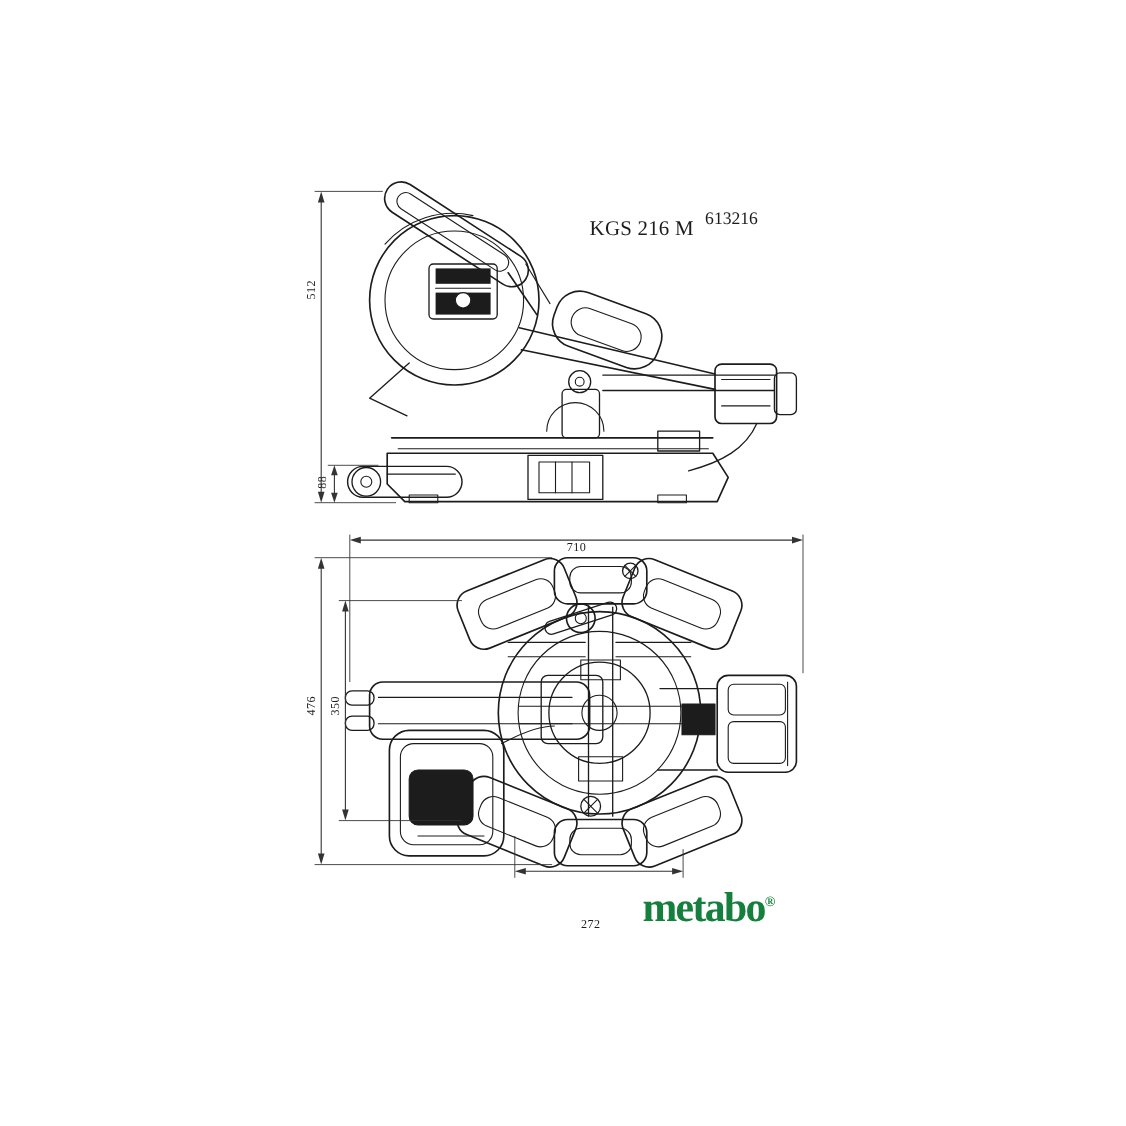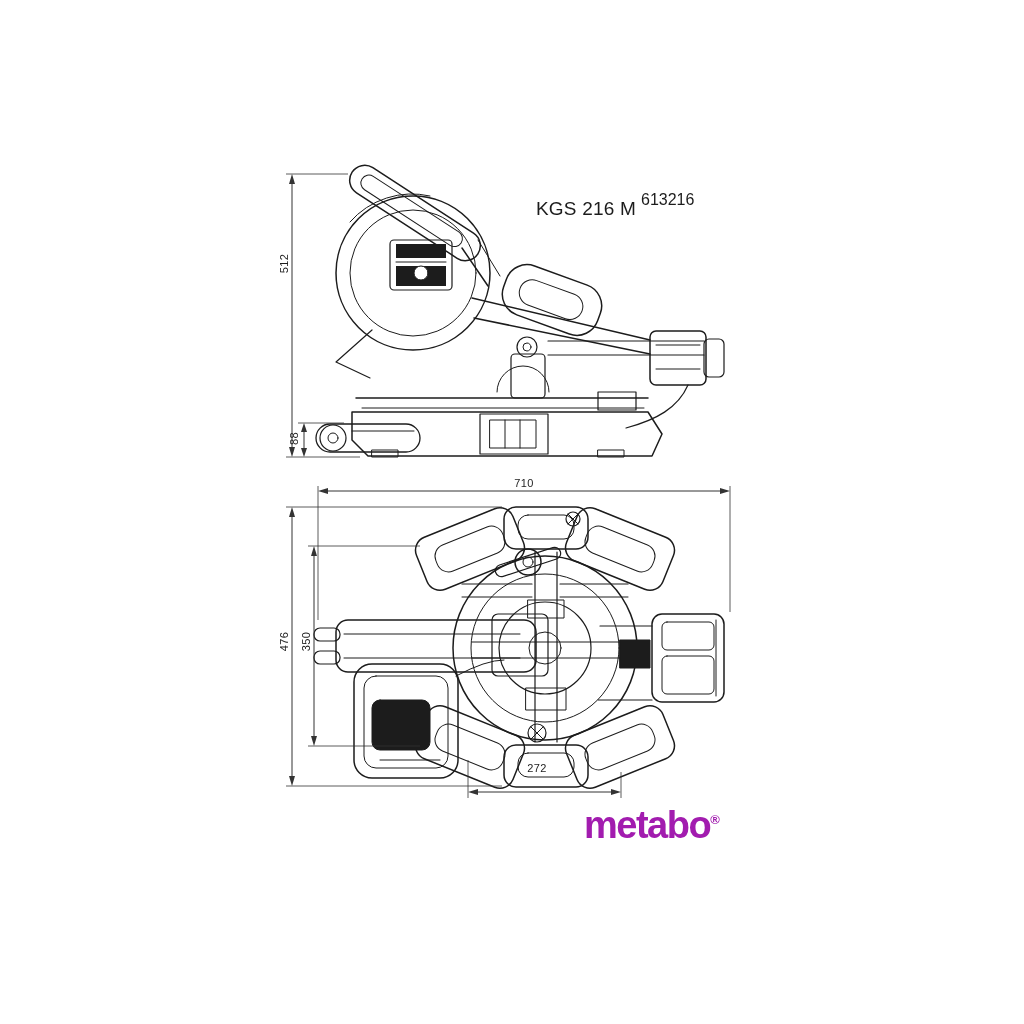--- a/index.html
+++ b/index.html
@@ -1,24 +1,24 @@
 <!DOCTYPE html>
 <html><head>
 <meta charset="utf-8">
 <style>
   * { margin:0; padding:0; box-sizing:border-box; }
   html,body { width:1024px; height:1024px; background:#ffffff; font-family:"Liberation Sans", sans-serif; }
-  .page { position:relative; width:1024px; height:1024px; background:#fff; overflow:hidden; }
+  .page { position:relative; width:1024px; height:1024px; background:#fff; overflow:hidden;font-family:Liberation Serif, serif; }
   .stage { position:absolute; left:0; top:0; width:1024px; height:1024px; }
   .label { position:absolute; color:#1c1c1c; white-space:nowrap; }
   .dim { font-size:11px; width:44px; text-align:center; letter-spacing:0.4px; line-height:13px; }
   .vert { transform:rotate(-90deg); }
   .title { font-size:19px; letter-spacing:0.2px; }
   .artno { font-size:16px; }
-  .logo { position:absolute; left:584px; top:800px; font-size:38px; font-weight:800; letter-spacing:-1.5px; color:#a21caf; line-height:40px; }
+  .logo { position:absolute; left:584px; top:800px; font-size:38px; font-weight:800; letter-spacing:-1.5px; color:#15803d; line-height:40px; }
   .logo sup { font-size:13px; font-weight:700; letter-spacing:0; vertical-align:super; }
 </style>
 </head>
 <body>
 
 <div class="page">
 
   <svg class="stage" viewBox="0 0 1024 1024" xmlns="http://www.w3.org/2000/svg">
 
     <g fill="none" stroke="#1c1c1c" stroke-width="1.5" stroke-linecap="round" stroke-linejoin="round">
@@ -204,20 +204,20 @@
         <polygon points="621,792 611,789 611,795" fill="#333333" stroke="none"></polygon>
       </g>
     </g>
   </svg>
 
   <div class="label title" style="left:536px; top:198px;">KGS 216 M</div>
   <div class="label artno" style="left:641px; top:191px;">613216</div>
 
   <div class="label dim vert" style="left:262px; top:257px;">512</div>
   <div class="label dim vert" style="left:272px; top:432px;">88</div>
-  <div class="label dim" style="left:502px; top:477px;">710</div>
+  <div class="label dim" style="left:502px; top:492px;">710</div>
   <div class="label dim vert" style="left:262px; top:635px;">476</div>
   <div class="label dim vert" style="left:284px; top:635px;">350</div>
-  <div class="label dim" style="left:515px; top:762px;">272</div>
+  <div class="label dim" style="left:515px; top:835px;">272</div>
 
   <div class="logo"><span>metabo</span><sup>®</sup></div>
 
 </div>
 
 </body></html>

